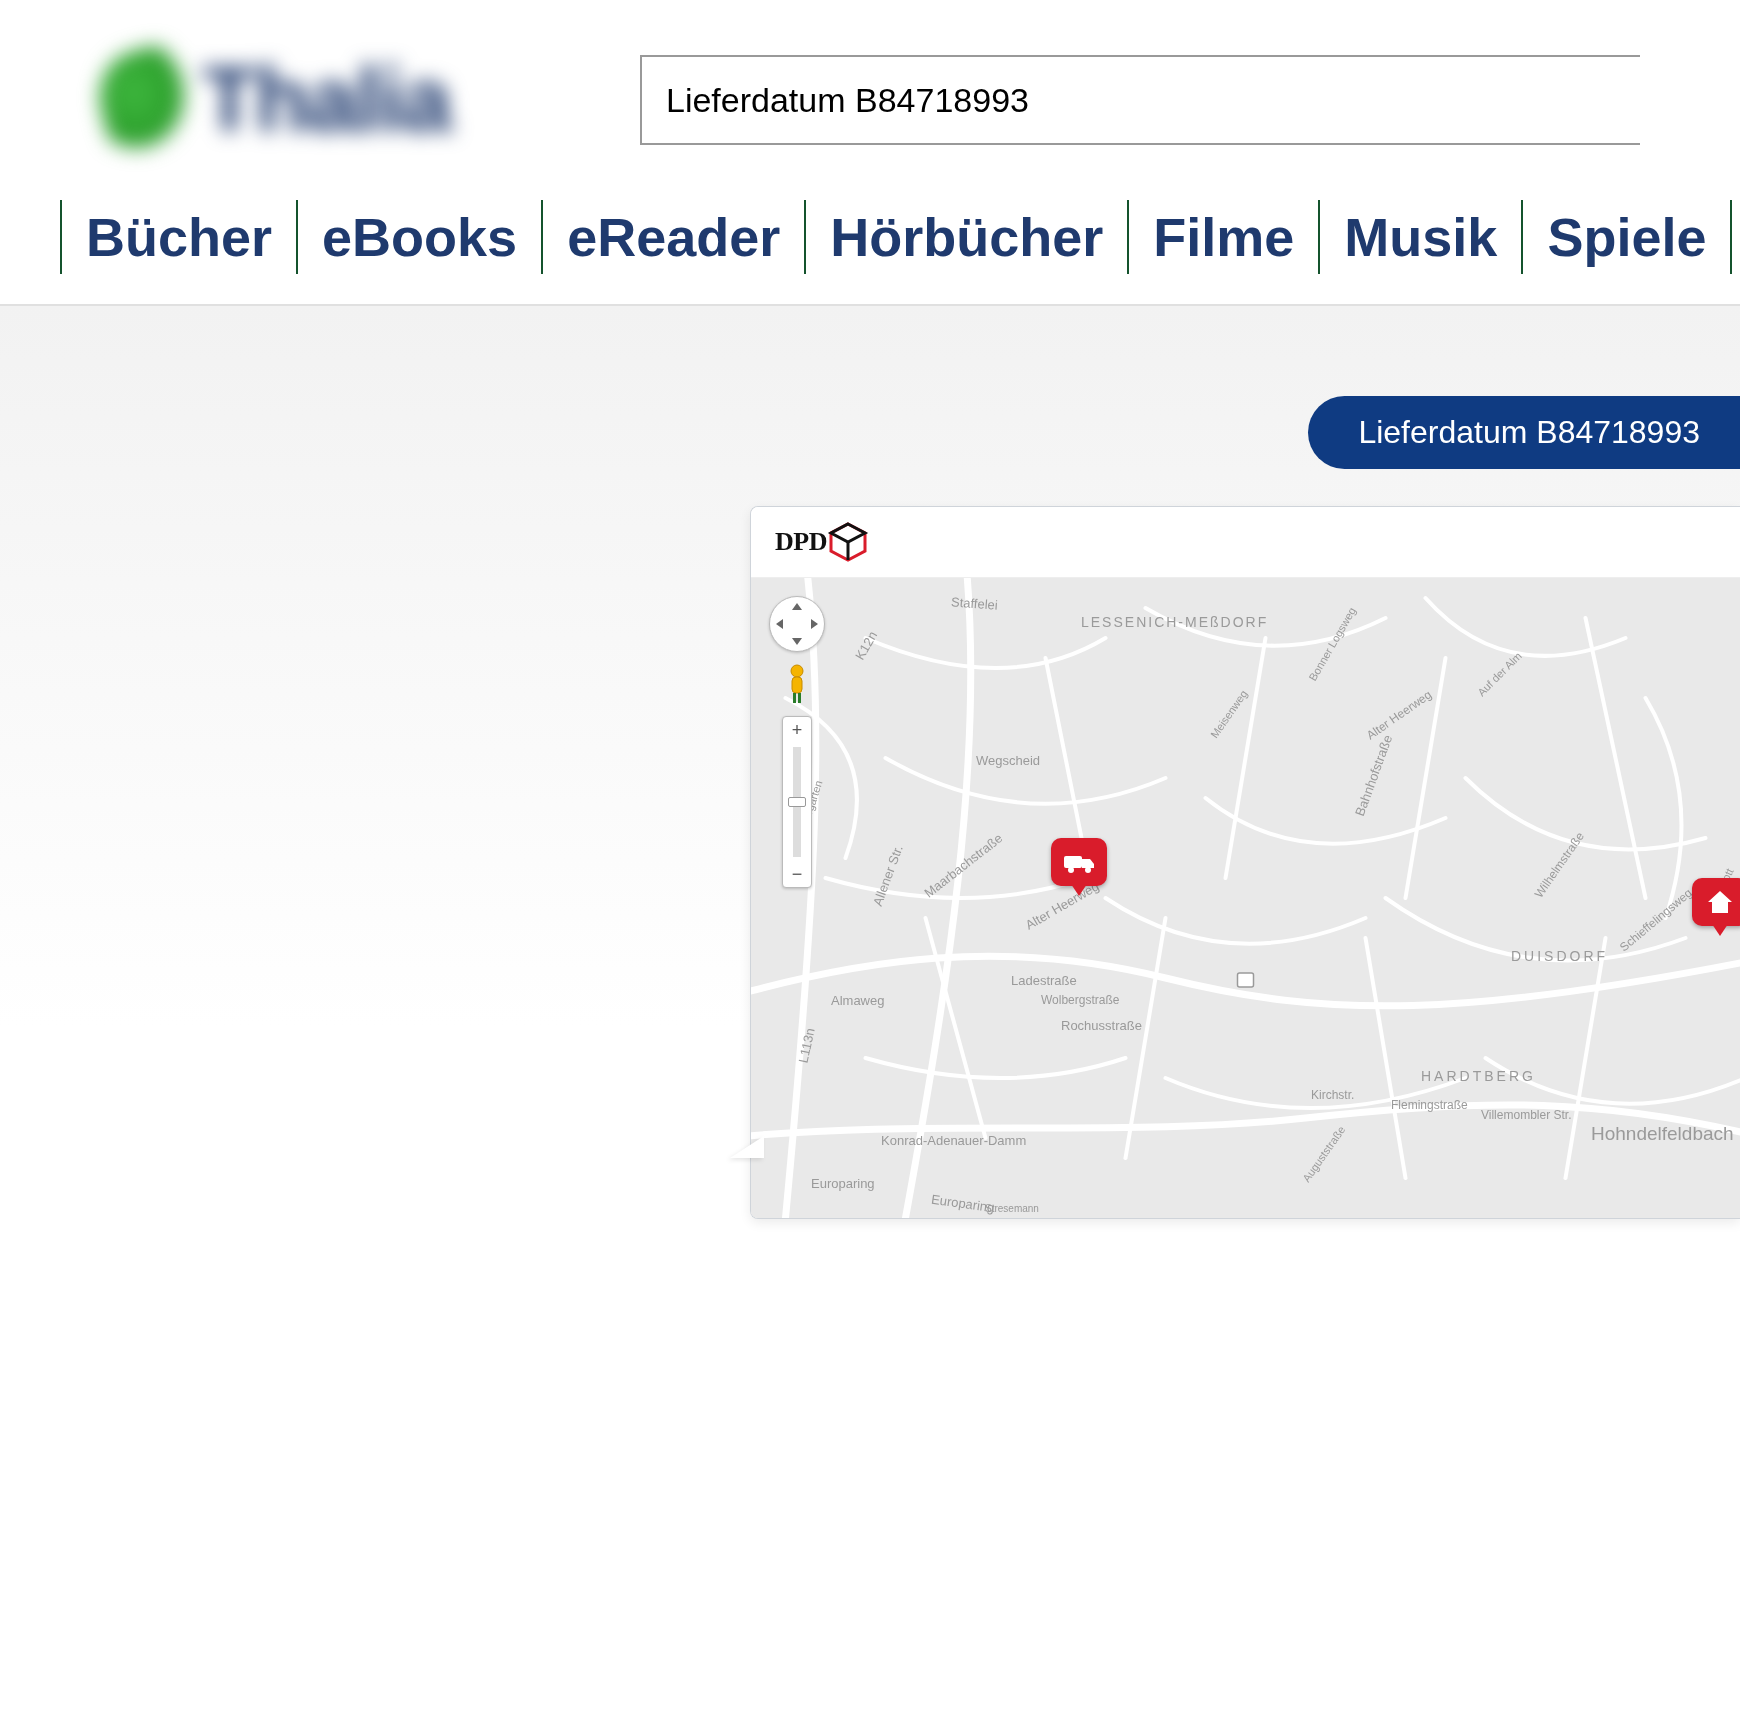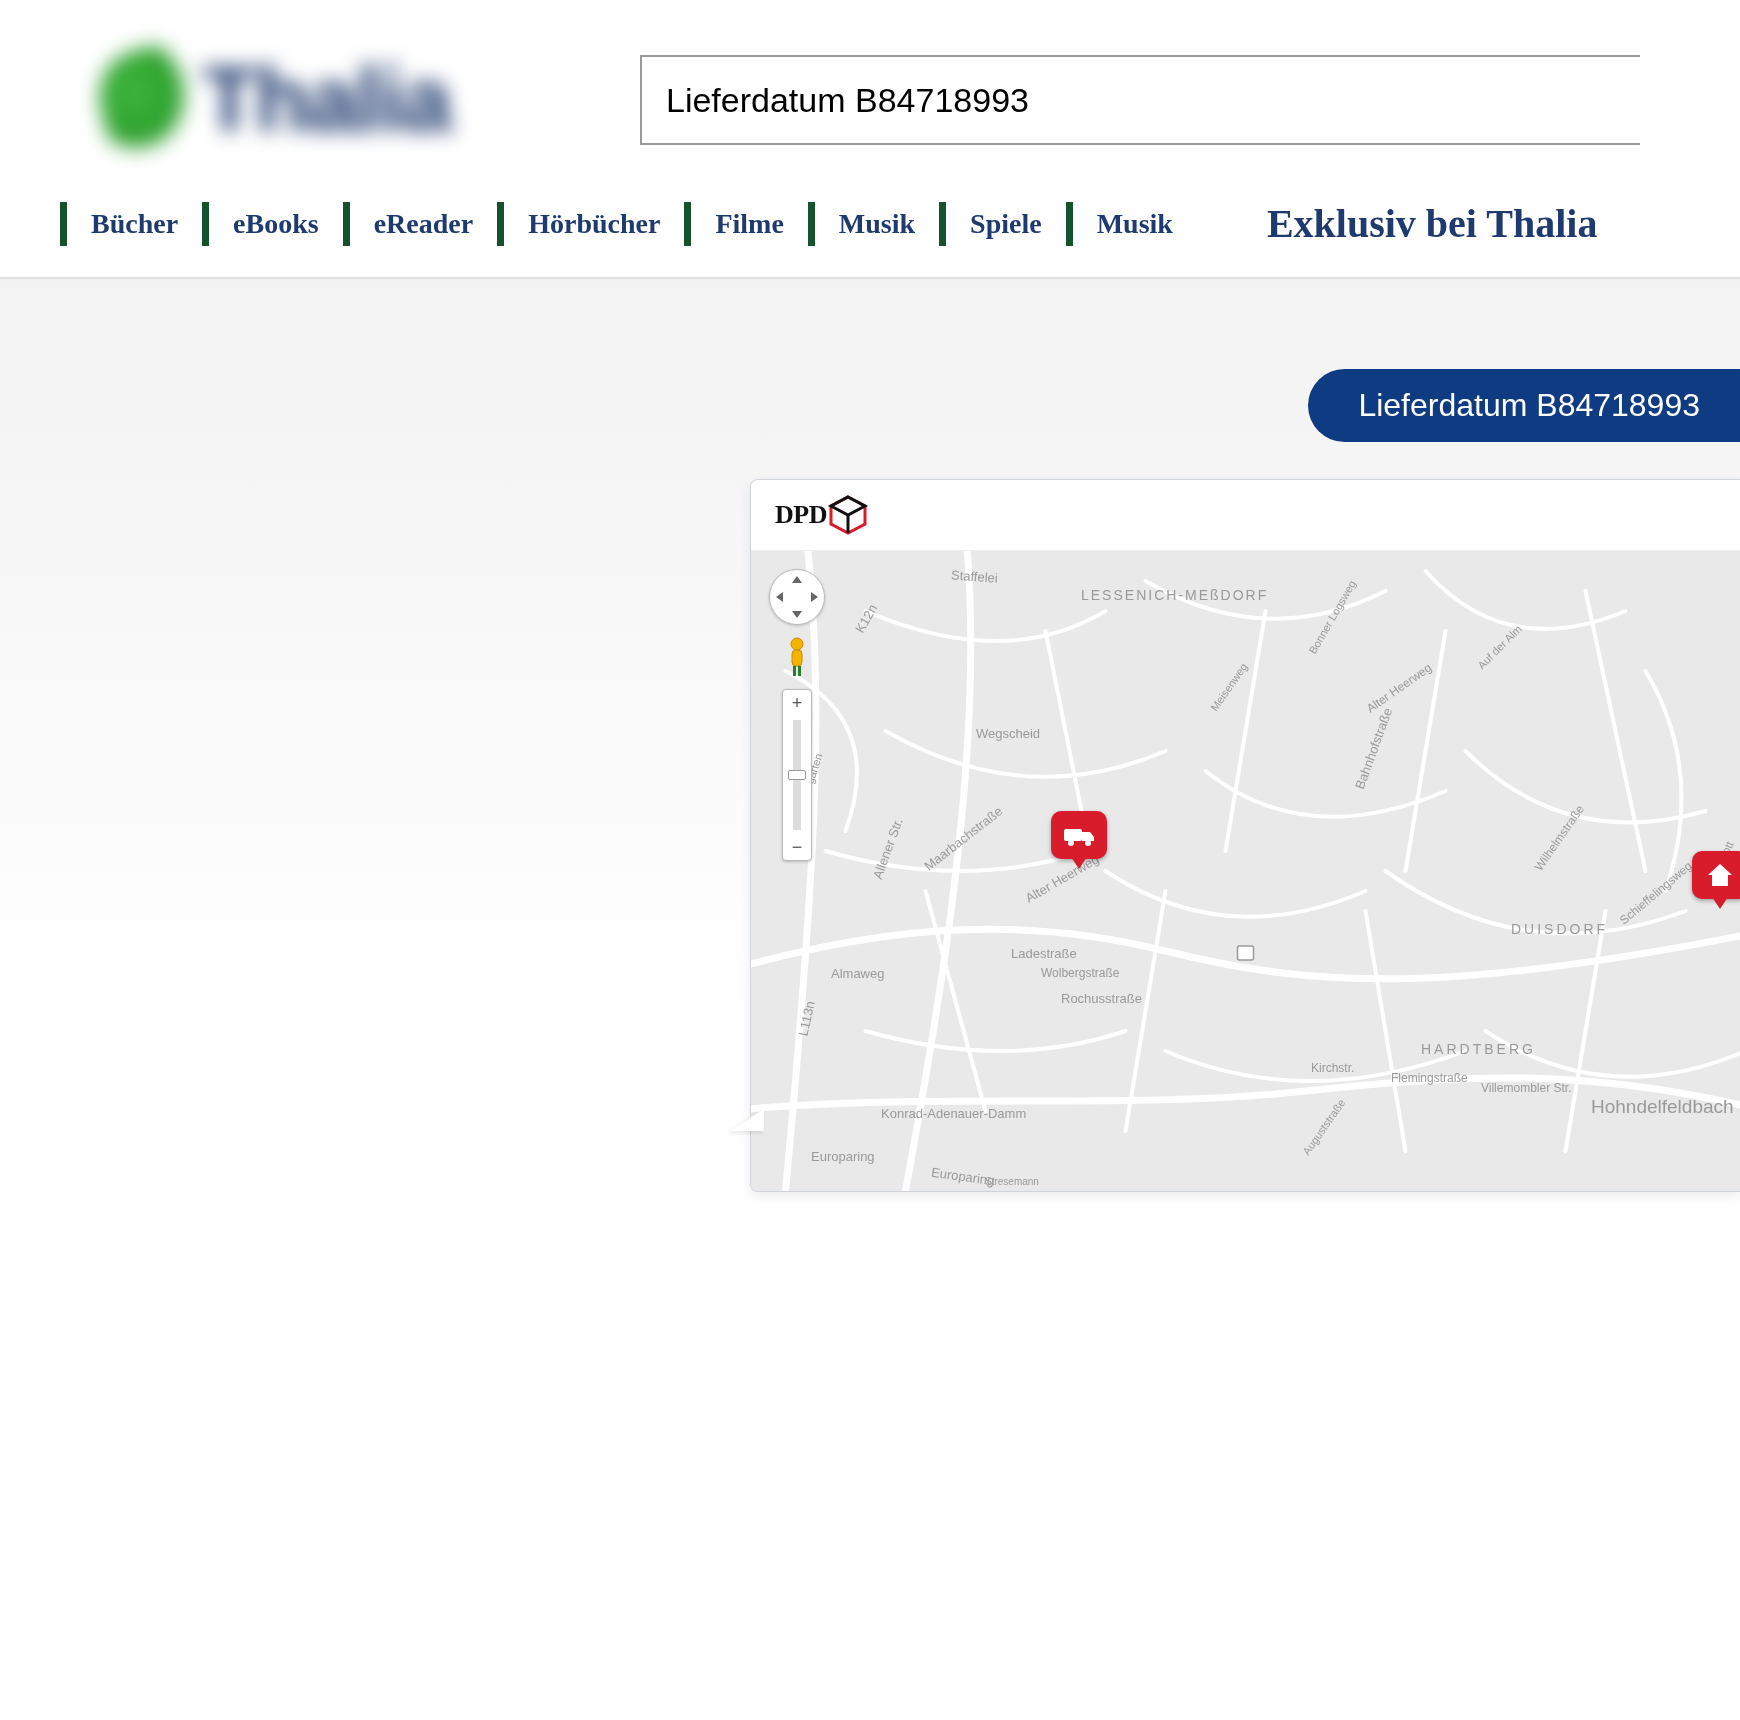--- a/index.html
+++ b/index.html
@@ -47,26 +47,26 @@
     outline: none;
     color: #000;
   }
   .nav-row {
     display: flex;
     align-items: center;
     padding: 20px 60px 30px 60px;
     border-bottom: 2px solid #e0e0e0;
   }
   .nav-item {
-    font-family: Liberation Serif, serif;
-    font-size: 28px;
+    font-family: Liberation Sans, sans-serif;
+    font-size: 54px;
     font-weight: 600;
     color: #1f3a6e;
     padding: 6px 24px;
-    border-left: 7px solid #14532d;
+    border-left: 2px solid #14532d;
     cursor: pointer;
     white-space: nowrap;
   }
   .nav-item:last-of-type {
     border-right: 2px solid #e0e0e0;
   }
   .nav-exclusive {
     font-family: Georgia, 'Times New Roman', serif;
     font-size: 40px;
     font-weight: 600;

